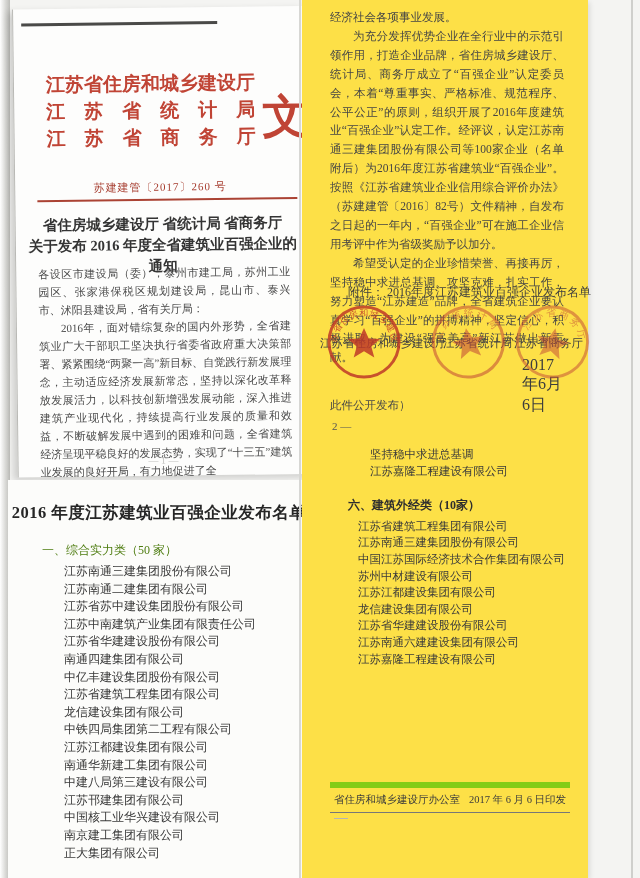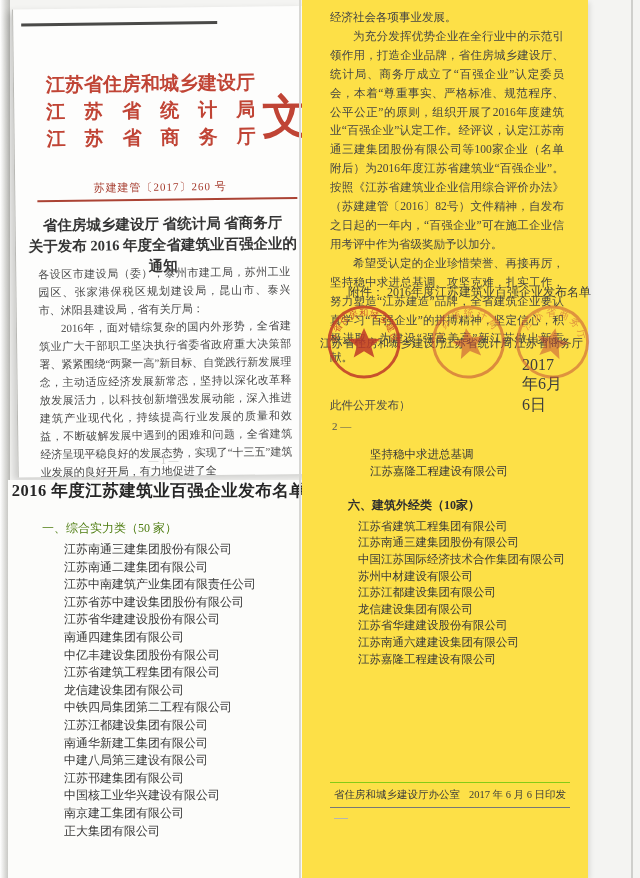--- a/index.html
+++ b/index.html
@@ -28,21 +28,21 @@
                 font-weight:bold;font-size:14.5px;line-height:21px;color:#343434;}
   .p1body{position:absolute;top:256px;left:22px;right:16px;font-size:11px;line-height:18px;
           color:#4a4a4a;text-align:justify;}
   .p1body p{margin:0;}
   .p1body p.indent{text-indent:2em;}
   .pg1num{position:absolute;bottom:10px;left:0;width:100%;text-align:center;
           font-size:10px;color:#9a9a97;opacity:.6;}
 
   
   .listL{position:absolute;left:8px;top:480px;width:302px;height:398px;background:#fcfcfa;}
-  .listL .big-title{margin:0;text-align:center;font-size:16.5px;
+  .listL .big-title{margin:0;padding-top:22px;text-align:center;font-size:16.5px;
                     font-weight:bold;color:#262626;letter-spacing:0.5px;}
   .listL .cat{margin:18px 0 4px 34px;font-size:12px;font-weight:normal;color:#4d7c0f;}
   .listL .companies{margin-left:56px;}
   .listL .companies .list-item{font-size:12px;line-height:17.6px;color:#383838;white-space:nowrap;}
 
   
   .page2{position:absolute;left:302px;top:0;width:286px;height:878px;background:#fde047;
          box-shadow:2px 2px 5px rgba(0,0,0,.10);}
   .p2body{position:absolute;top:8px;left:28px;right:24px;font-size:11.5px;line-height:18.9px;
           color:#454545;text-align:justify;}
@@ -63,21 +63,21 @@
   .pubnote{position:absolute;top:392px;left:28px;font-size:11.5px;color:#474747;margin-top:6px;}
   .pg2num{position:absolute;top:420px;left:30px;font-size:11px;color:#555;}
 
   .listR{position:absolute;top:446px;left:28px;right:20px;}
   .listR .carry .list-item{font-size:11.5px;line-height:17.4px;color:#3a3a3a;margin-left:40px;
                            white-space:nowrap;}
   .listR .cat{margin:16px 0 4px 18px;font-size:12px;font-weight:bold;color:#2e2e2e;}
   .listR .companies .list-item{font-size:11.5px;line-height:16.6px;color:#3a3a3a;margin-left:28px;
                                white-space:nowrap;}
 
-  .p2footer{position:absolute;top:782px;left:28px;right:18px;border-top:1px solid #84cc16;
+  .p2footer{position:absolute;top:782px;left:28px;right:18px;border-top:6px solid #84cc16;
             border-bottom:1px solid #777;display:flex;justify-content:space-between;
             padding:5px 4px;font-size:10.5px;color:#3c3c3c;}
   .foot-dash{position:absolute;top:818px;left:32px;width:14px;height:1px;background:#b5b5b2;}
 </style>
 </head>
 <body>
 
 <div class="stage">
   <div class="edge-strip"></div>
 
@@ -101,22 +101,22 @@
     </div>
     <div class="pg1num">— 1 —</div>
   </div>
 
   <div class="listL">
     <h1 class="big-title">2016 年度江苏建筑业百强企业发布名单</h1>
     <div class="cat">一、综合实力类（50 家）</div>
     <div class="companies">
         <div class="list-item">江苏南通三建集团股份有限公司</div>
         <div class="list-item">江苏南通二建集团有限公司</div>
+        <div class="list-item">江苏省苏中建设集团股份有限公司</div>
         <div class="list-item">江苏中南建筑产业集团有限责任公司</div>
-        <div class="list-item">江苏省苏中建设集团股份有限公司</div>
         <div class="list-item">江苏省华建建设股份有限公司</div>
         <div class="list-item">南通四建集团有限公司</div>
         <div class="list-item">中亿丰建设集团股份有限公司</div>
         <div class="list-item">江苏省建筑工程集团有限公司</div>
         <div class="list-item">龙信建设集团有限公司</div>
         <div class="list-item">中铁四局集团第二工程有限公司</div>
         <div class="list-item">江苏江都建设集团有限公司</div>
         <div class="list-item">南通华新建工集团有限公司</div>
         <div class="list-item">中建八局第三建设有限公司</div>
         <div class="list-item">江苏邗建集团有限公司</div>

